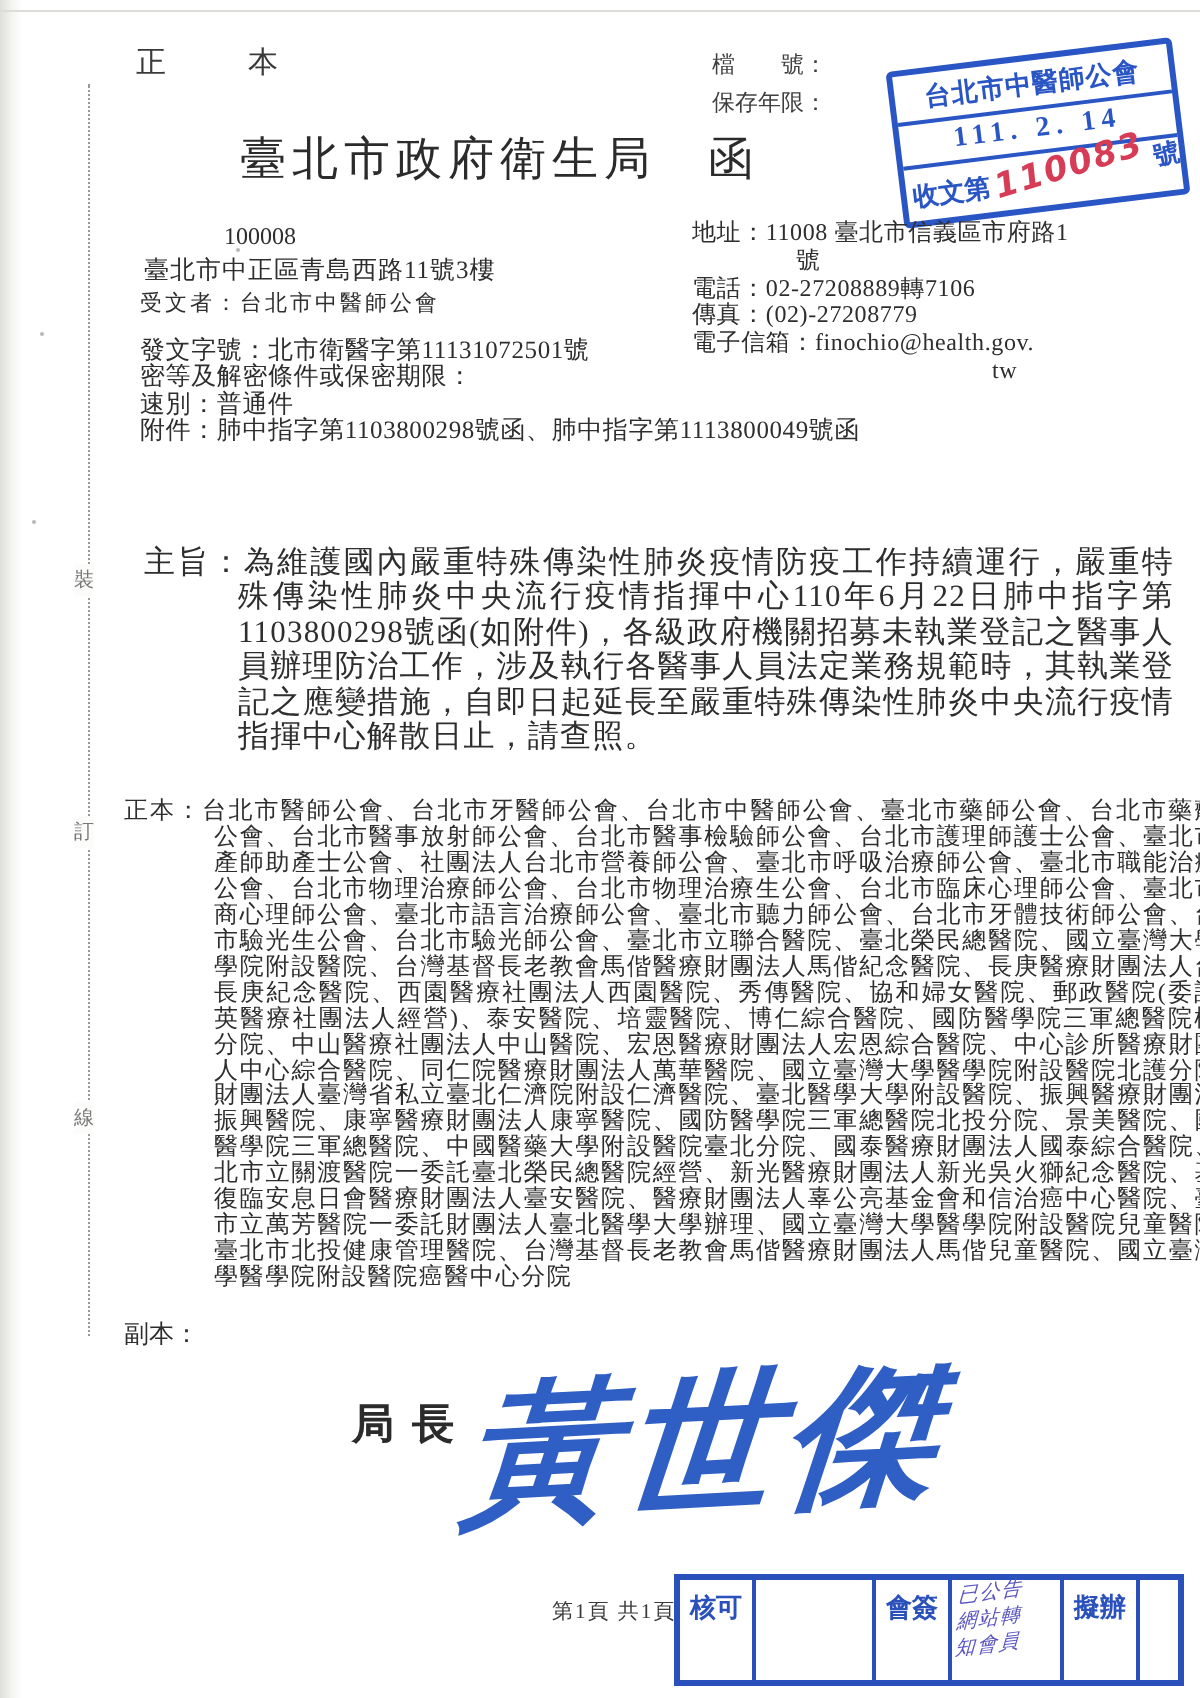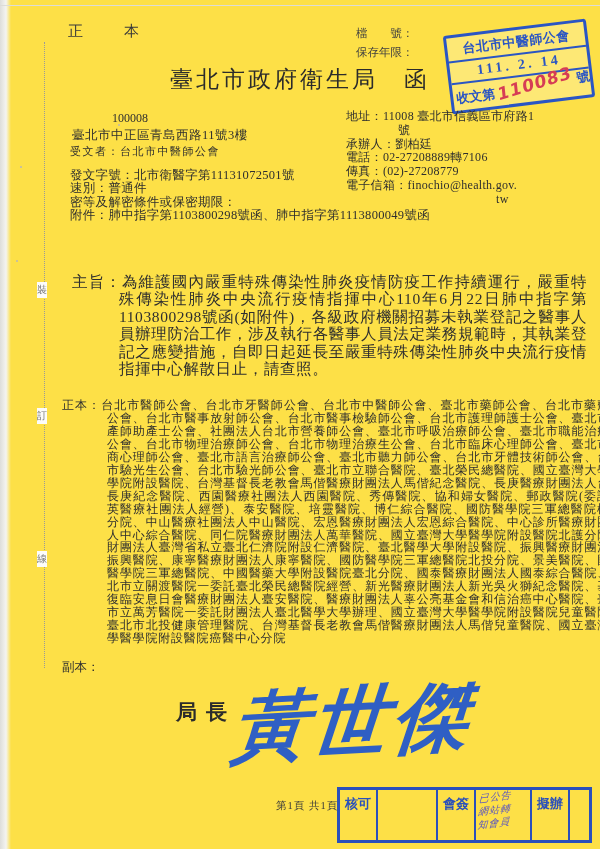--- a/index.html
+++ b/index.html
@@ -1,28 +1,28 @@
 <!DOCTYPE html>
 <html><head>
 <meta charset="utf-8">
 <style>
   html,body{margin:0;padding:0;background:#e9e9e6;}
   .page{
     position:relative;width:600px;height:849px;margin:0 auto;
-    background:#fde047;overflow:hidden;
+    background:#ffffff;overflow:hidden;
     font-family:"Liberation Serif","DejaVu Serif",serif;
     color:#2e2e2e;
   }
   .scan-edge-left{position:absolute;left:0;top:0;width:11px;height:100%;
     background:linear-gradient(90deg,#dededa,#f4f4f1 55%,rgba(255,255,255,0));}
   .scan-edge-top{position:absolute;left:0;top:5px;width:100%;height:1px;background:#dcdcd8;}
 
   .copy-type{position:absolute;left:68px;top:22px;font-size:15px;letter-spacing:13px;color:#3a3a3a;}
   .filebox{position:absolute;left:356px;top:24px;font-size:11.5px;line-height:19px;color:#3f3f3f;}
-  .doc-title{position:absolute;left:120px;top:64px;width:360px;text-align:center;
+  .doc-title{position:absolute;left:120px;top:64px;width:360px;
     font-size:23px;letter-spacing:3px;color:#2b2b2b;}
 
   
   .rstamp{position:absolute;left:447px;top:27px;width:138px;
     border:3px solid #2a55c4;border-radius:3px;color:#2a55c4;
     transform:rotate(-7deg);background:rgba(255,255,255,0.25);}
   .rs-org{font-size:13px;font-weight:bold;text-align:center;padding:3px 1px 2px;
     border-bottom:2px solid #2a55c4;letter-spacing:0.5px;white-space:nowrap;}
   .rs-date{font-size:14px;font-weight:bold;text-align:center;padding:2px 0;
     border-bottom:2px solid #2a55c4;letter-spacing:3px;}
@@ -100,29 +100,28 @@
       <span class="rs-suffix">號</span>
     </div>
   </div>
 
   <div class="zip">100008</div>
   <div class="raddr">臺北市中正區青島西路11號3樓</div>
   <div class="recipient">受文者：台北市中醫師公會</div>
 
   <div class="meta-left">
     <div>發文字號：北市衛醫字第11131072501號</div>
+    <div>密等及解密條件或保密期限：</div>
     <div>速別：普通件</div>
-    <div>密等及解密條件或保密期限：</div>
     <div>附件：肺中指字第1103800298號函、肺中指字第1113800049號函</div>
   </div>
 
   <div class="contact">
     <div>地址：11008 臺北市信義區市府路1</div>
     <div class="ind1">號</div>
-    <div>承辦人：劉柏廷</div>
     <div>電話：02-27208889轉7106</div>
     <div>傳真：(02)-27208779</div>
     <div>電子信箱：finochio@health.gov.</div>
     <div class="ind2">tw</div>
   </div>
 
   <div class="hang subject"><span>主旨：</span><span>為維護國內嚴重特殊傳染性肺炎疫情防疫工作持續運行，嚴重特殊傳染性肺炎中央流行疫情指揮中心110年6月22日肺中指字第1103800298號函(如附件)，各級政府機關招募未執業登記之醫事人員辦理防治工作，涉及執行各醫事人員法定業務規範時，其執業登記之應變措施，自即日起延長至嚴重特殊傳染性肺炎中央流行疫情指揮中心解散日止，請查照。</span></div>
 
 
   <div class="dist"><span>正本：</span><span>台北市醫師公會、台北市牙醫師公會、台北市中醫師公會、臺北市藥師公會、台北市藥劑生公會、台北市醫事放射師公會、台北市醫事檢驗師公會、台北市護理師護士公會、臺北市助產師助產士公會、社團法人台北市營養師公會、臺北市呼吸治療師公會、臺北市職能治療師公會、台北市物理治療師公會、台北市物理治療生公會、台北市臨床心理師公會、臺北市諮商心理師公會、臺北市語言治療師公會、臺北市聽力師公會、台北市牙體技術師公會、台北市驗光生公會、台北市驗光師公會、臺北市立聯合醫院、臺北榮民總醫院、國立臺灣大學醫學院附設醫院、台灣基督長老教會馬偕醫療財團法人馬偕紀念醫院、長庚醫療財團法人台北長庚紀念醫院、西園醫療社團法人西園醫院、秀傳醫院、協和婦女醫院、郵政醫院(委託中英醫療社團法人經營)、泰安醫院、培靈醫院、博仁綜合醫院、國防醫學院三軍總醫院松山分院、中山醫療社團法人中山醫院、宏恩醫療財團法人宏恩綜合醫院、中心診所醫療財團法人中心綜合醫院、同仁院醫療財團法人萬華醫院、國立臺灣大學醫學院附設醫院北護分院、財團法人臺灣省私立臺北仁濟院附設仁濟醫院、臺北醫學大學附設醫院、振興醫療財團法人振興醫院、康寧醫療財團法人康寧醫院、國防醫學院三軍總醫院北投分院、景美醫院、國防醫學院三軍總醫院、中國醫藥大學附設醫院臺北分院、國泰醫療財團法人國泰綜合醫院、臺北市立關渡醫院一委託臺北榮民總醫院經營、新光醫療財團法人新光吳火獅紀念醫院、基督復臨安息日會醫療財團法人臺安醫院、醫療財團法人辜公亮基金會和信治癌中心醫院、臺北市立萬芳醫院一委託財團法人臺北醫學大學辦理、國立臺灣大學醫學院附設醫院兒童醫院、臺北市北投健康管理醫院、台灣基督長老教會馬偕醫療財團法人馬偕兒童醫院、國立臺灣大學醫學院附設醫院癌醫中心分院</span></div>

